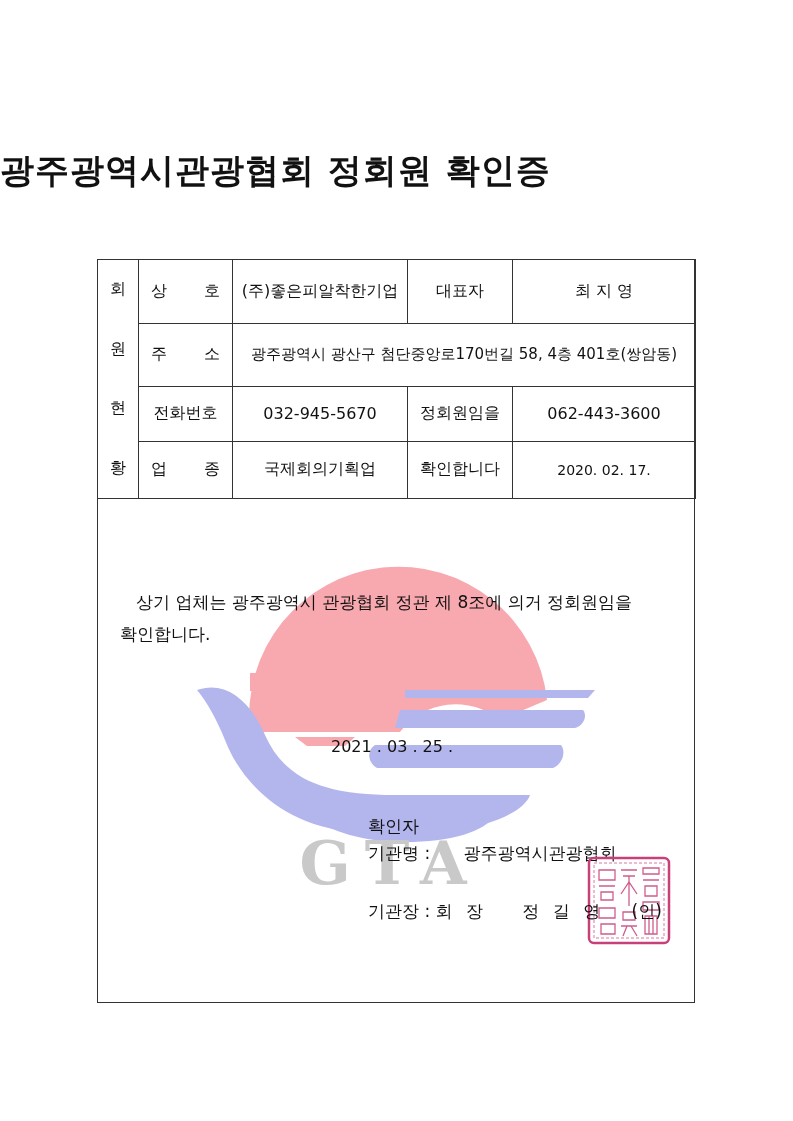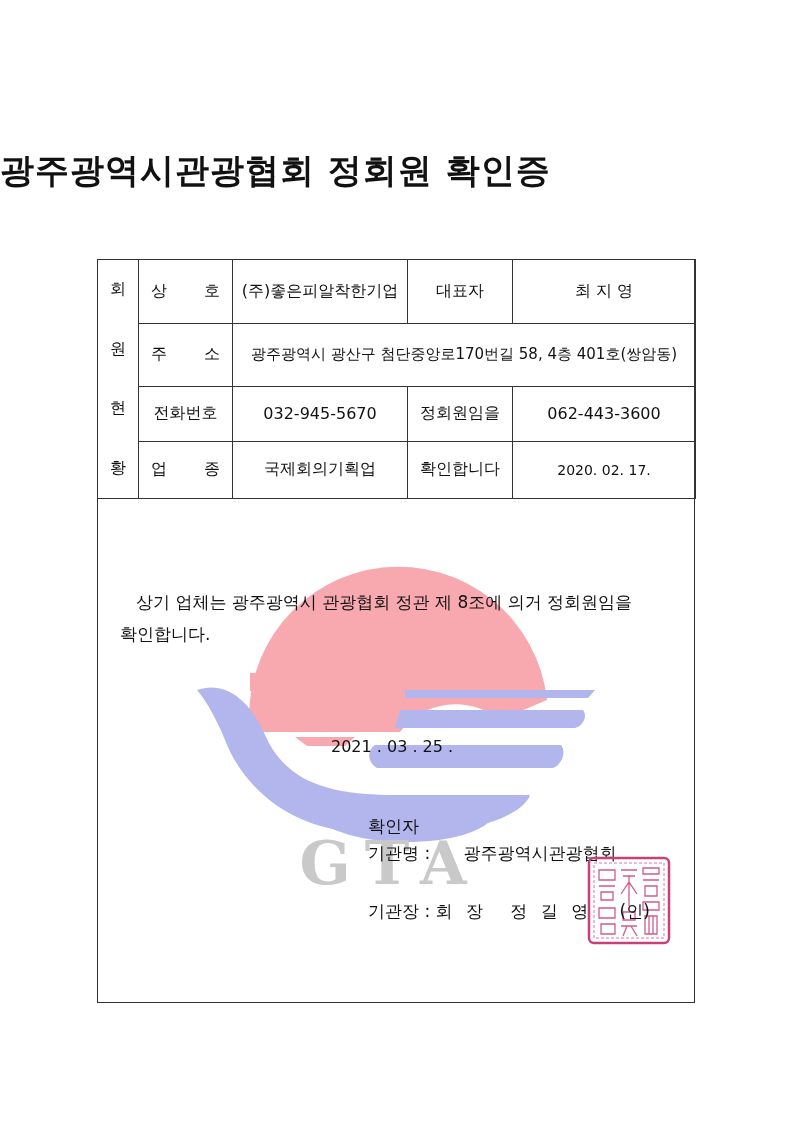--- a/index.html
+++ b/index.html
@@ -132,15 +132,15 @@
   <g stroke="#c8407a" stroke-width="1.3" fill="none" opacity="0.85">
     <path d="M12 14 h16 v10 h-16 z M12 30 h16 M14 36 h12 v8 h-12 z M12 52 h16 v10 h-16 z M14 68 h14 v10 h-14 z"></path>
     <path d="M34 14 h16 M36 20 h12 M42 20 v30 M34 38 l8 -12 l8 12 M36 56 h12 v8 h-12 z M34 70 h16 M40 70 l-4 10 M44 70 l6 10"></path>
     <path d="M56 12 h16 v6 h-16 z M56 24 h16 M58 30 h12 v10 h-12 z M56 46 h16 v8 h-16 z M58 60 h12 v18 h-12 z M62 60 v18 M66 60 v18"></path>
   </g>
 </svg>
 
 <div class="sig" style="top:900px">
   <span>기관장 :</span>
   <span style="letter-spacing:4px">회 장</span>
-  <span style="margin-left:18px; letter-spacing:4px">정 길 영</span>
+  <span style="margin-left:30px; letter-spacing:4px">정 길 영</span>
   <span style="margin-left:22px">(인)</span>
 </div>
 
 </body></html>

